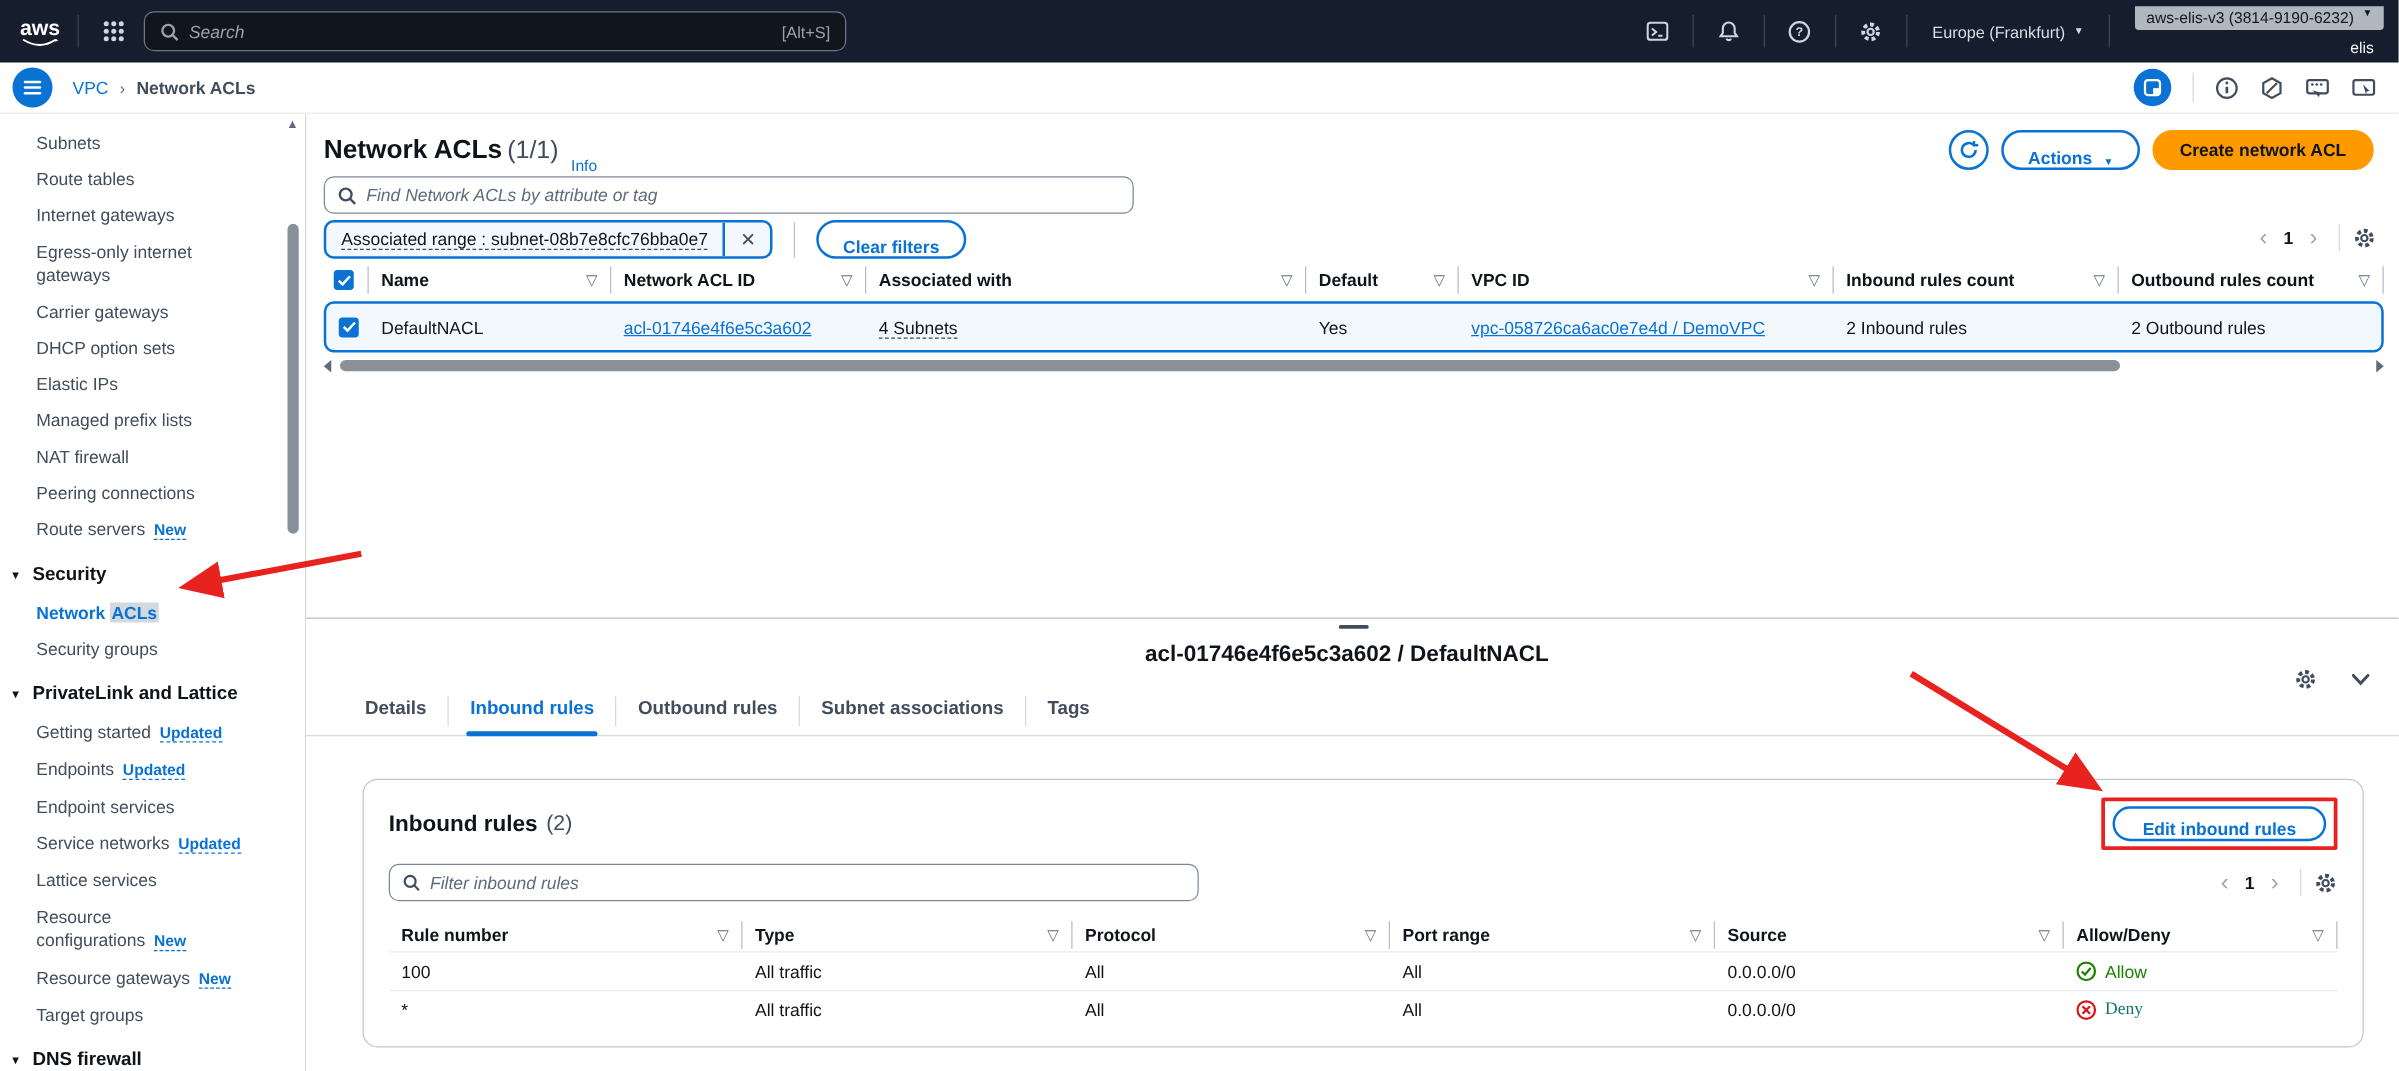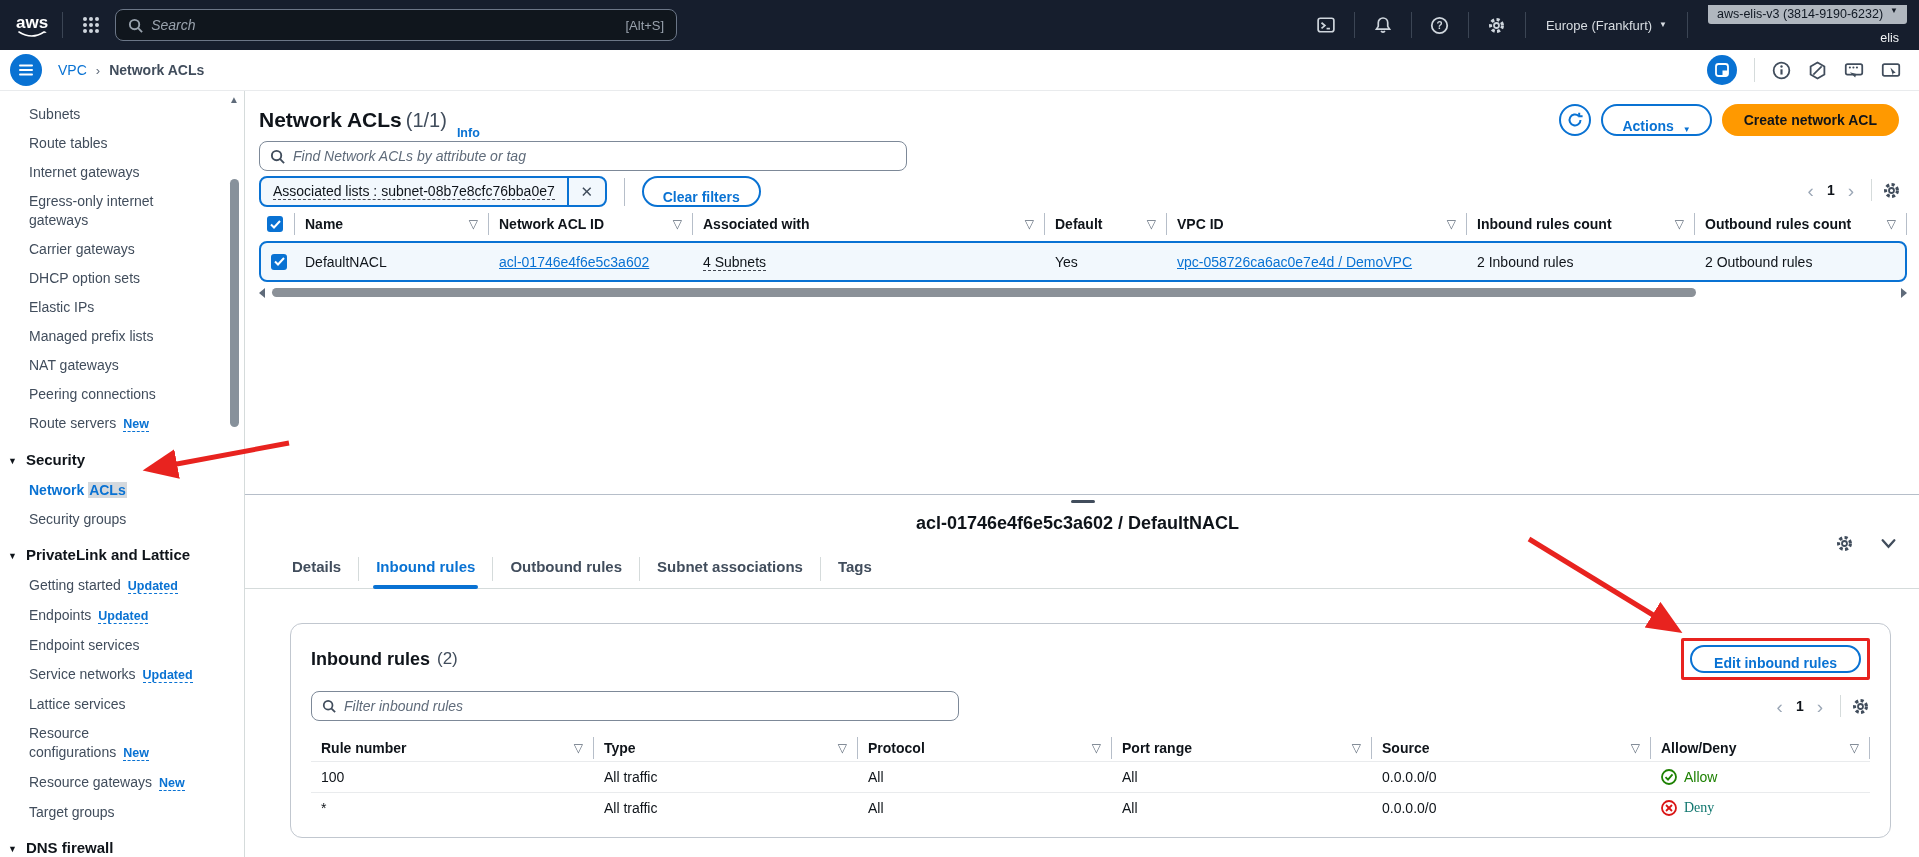--- a/index.html
+++ b/index.html
@@ -44,21 +44,21 @@
   .badge{color:#0972d3;font-weight:700;font-size:12.5px;border-bottom:1px dashed #0972d3;margin-left:7px;white-space:nowrap;cursor:pointer;}
   .sb-active{color:#0972d3;font-weight:700;}
   .hl{background:#d4d9de;padding:0 1px;}
   .sb-up{position:absolute;right:5px;top:3px;color:#5f6b7a;font-size:10px;}
   .sb-thumb{position:absolute;right:5px;top:88px;width:9px;height:248px;background:#87919b;border-radius:5px;cursor:grab;}
   
   .content{position:absolute;left:246px;top:91px;width:1673px;height:403px;background:#fff;}
   .title-row{position:absolute;left:13px;top:9px;right:20px;display:flex;align-items:center;}
   .h1{font-size:21px;font-weight:700;}
   .h1-count{font-size:20px;color:#414d5c;font-weight:400;margin-left:4px;}
-  .info-link{color:#0972d3;font-size:12.5px;font-weight:700;margin-left:10px;cursor:pointer;margin-top:26px;}
+  .info-link{color:#0972d3;font-size:12.5px;font-weight:400;margin-left:10px;cursor:pointer;margin-top:26px;}
   .header-actions{margin-left:auto;display:flex;align-items:center;gap:10px;}
   .btn-refresh{width:32px;height:32px;border-radius:50%;border:2px solid #0972d3;background:#fff;display:flex;align-items:center;justify-content:center;cursor:pointer;}
   .btn-secondary{height:32px;border-radius:20px;border:2px solid #0972d3;background:#fff;color:#0972d3;font-weight:700;font-size:14px;padding:0 19px;display:flex;align-items:flex-end;gap:9px;cursor:pointer;font-family:inherit;}
   .btn-primary{height:32px;border-radius:20px;border:2px solid #ff9900;background:#ff9900;color:#0f141a;font-weight:700;font-size:14px;padding:0 20px;cursor:pointer;font-family:inherit;}
   .find-box{position:absolute;left:13px;top:50px;width:648px;height:30px;border:1px solid #7d8998;border-radius:8px;display:flex;align-items:center;padding:0 10px;gap:8px;background:#fff;}
   .find-box input{flex:1;border:none;outline:none;font-size:14px;font-family:inherit;color:#0f141a;}
   .find-box input::placeholder{color:#5f6b7a;font-style:italic;}
   .chip-row{position:absolute;left:13px;top:85px;height:31px;display:flex;align-items:center;}
   .chip{display:flex;align-items:stretch;border:2px solid #0972d3;background:#f2f8fd;border-radius:8px;height:31px;overflow:hidden;}
   .chip-label{display:flex;align-items:center;padding:0 12px;font-size:14px;color:#0f141a;cursor:pointer;}
@@ -256,21 +256,21 @@
   <div class="sb-thumb"></div>
 
   <div class="sb-item"><span>Subnets</span></div>
   <div class="sb-item"><span>Route tables</span></div>
   <div class="sb-item"><span>Internet gateways</span></div>
   <div class="sb-item"><span>Egress-only internet gateways</span></div>
   <div class="sb-item"><span>Carrier gateways</span></div>
   <div class="sb-item"><span>DHCP option sets</span></div>
   <div class="sb-item"><span>Elastic IPs</span></div>
   <div class="sb-item"><span>Managed prefix lists</span></div>
-  <div class="sb-item"><span>NAT gateways</span></div>
+  <div class="sb-item"><span>NAT firewall</span></div>
   <div class="sb-item"><span>Peering connections</span></div>
   <div class="sb-item"><span>Route servers</span><span class="badge">New</span></div>
 
   <div class="sb-section"><span class="sec-caret">▼</span><span>Security</span></div>
   <div class="sb-item sb-active"><span>Network</span> <span class="hl">ACLs</span></div>
   <div class="sb-item"><span>Security groups</span></div>
 
   <div class="sb-section"><span class="sec-caret">▼</span><span>PrivateLink and Lattice</span></div>
   <div class="sb-item"><span>Getting started</span><span class="badge">Updated</span></div>
   <div class="sb-item"><span>Endpoints</span><span class="badge">Updated</span></div>
@@ -309,21 +309,21 @@
     <svg width="15" height="15" viewBox="0 0 16 16">
         <circle cx="7" cy="7" r="5" fill="none" stroke="#414d5c" stroke-width="2"></circle>
         <line x1="10.6" y1="10.6" x2="15" y2="15" stroke="#414d5c" stroke-width="2"></line>
       </svg>
     <input placeholder="Find Network ACLs by attribute or tag" style="">
   </div>
 
   <div class="chip-row">
     <div class="chip">
       <span class="chip-label">
-          <span>Associated lists : subnet-08b7e8cfc76bba0e7</span>
+          <span>Associated range : subnet-08b7e8cfc76bba0e7</span>
         </span>
       <button class="chip-x">
           <span>✕</span>
         </button>
     </div>
     <span class="chip-divider"></span>
     <button class="btn-secondary btn-clear">Clear filters</button>
   </div>
 
   <div class="page-controls pc-abs">

